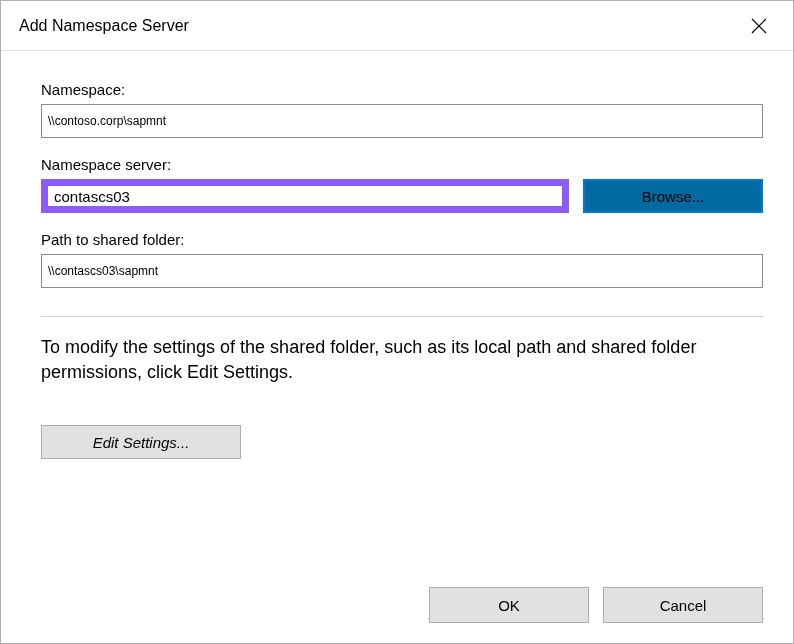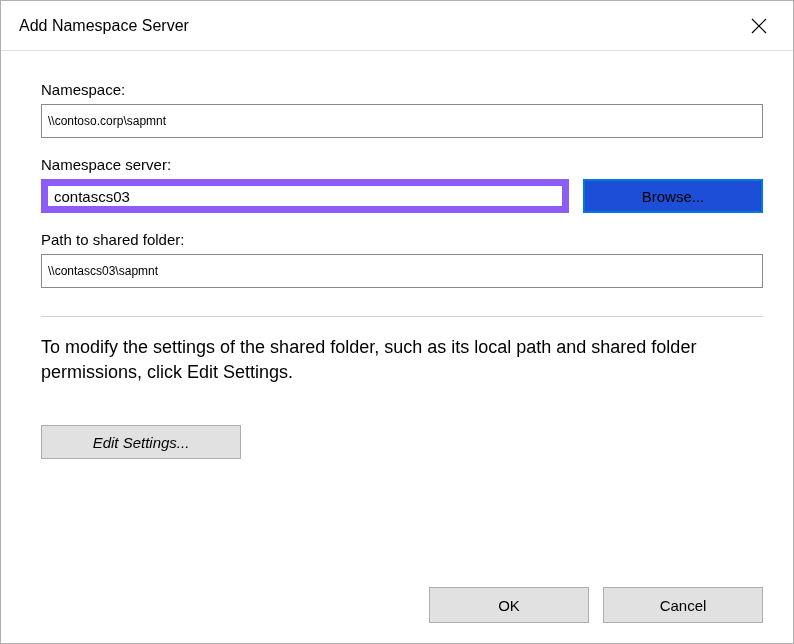--- a/index.html
+++ b/index.html
@@ -89,21 +89,21 @@
       color: #000;
       display: flex;
       align-items: center;
     }
     .btn {
       height: 34px;
       min-width: 180px;
       padding: 0 20px;
       font-family: inherit;
       font-size: 15px;
-      background: #1d4ed8;
+      background: #0369a1;
       border: 1px solid #adadad;
       cursor: pointer;
       text-align: center;
     }
     .btn-focused {
       border: 2px solid #0078d7;
       padding: 0 19px;
       height: 34px;
     }
     .divider {

